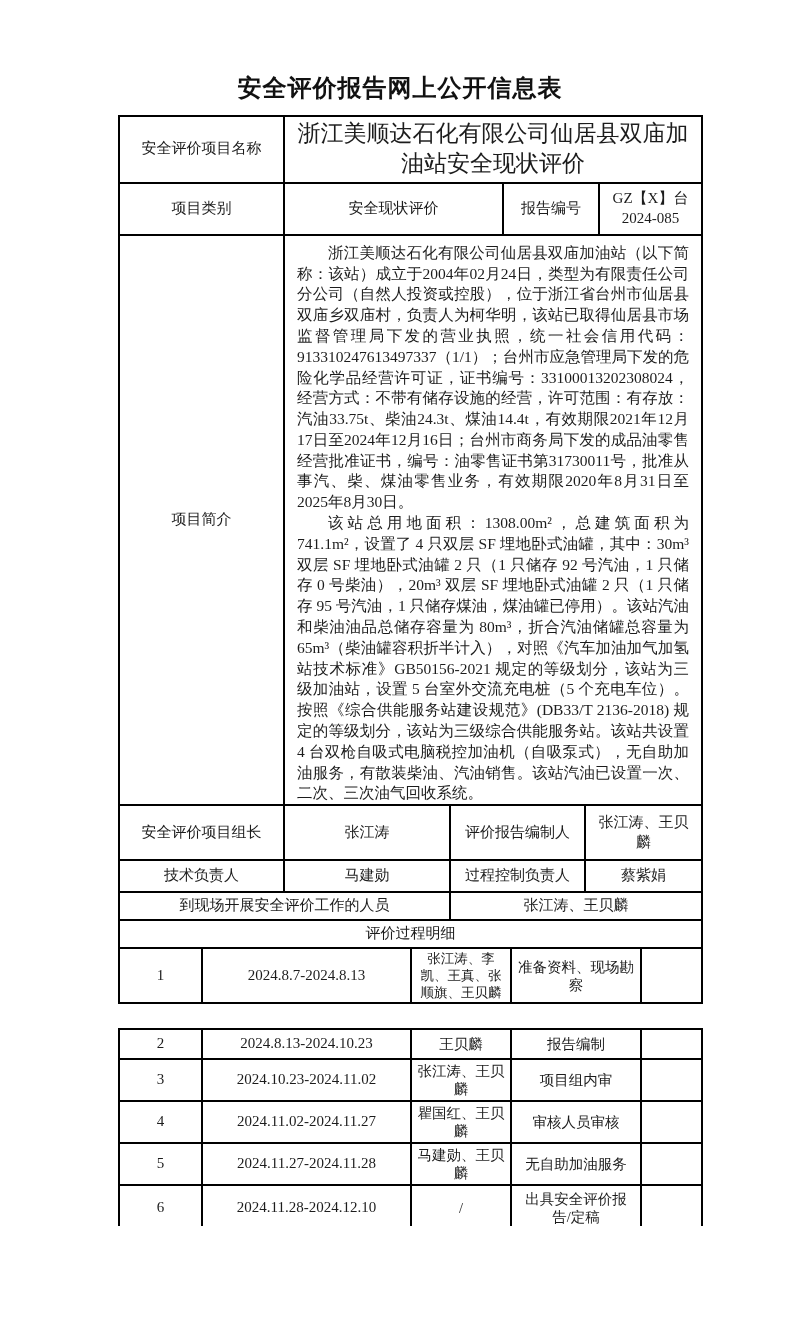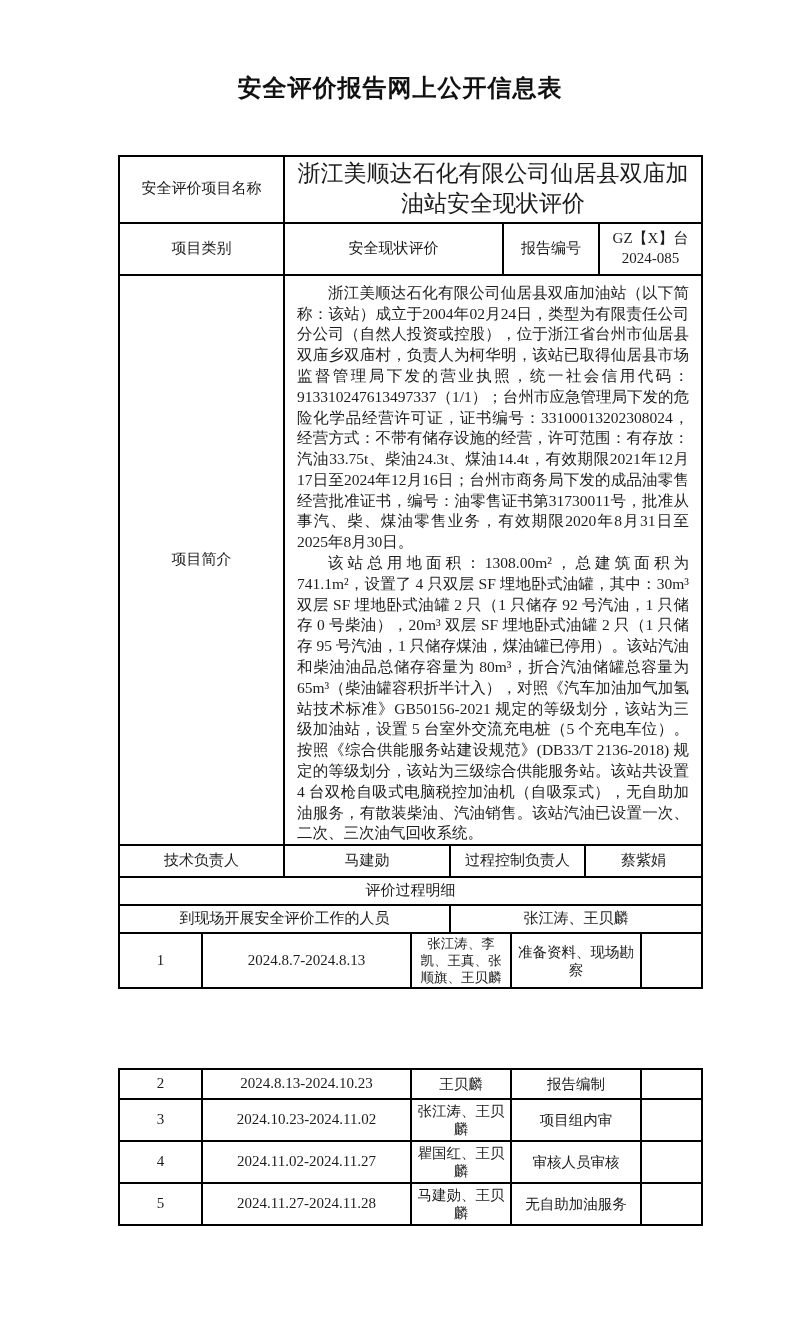--- a/index.html
+++ b/index.html
@@ -17,21 +17,20 @@
     font-size: 24px; font-weight: bold; letter-spacing: 1px;
     color: #111;
   }
 
   .tbl-stack { position: absolute; left: 118px; top: 115px; width: 585px; }
   .tbl-stack2 { position: absolute; left: 118px; top: 1028px; width: 585px; }
 
   table.band {
     border-collapse: collapse; table-layout: fixed; width: 585px;
     empty-cells: show;
-    margin-top: 40px;
   }
   .tbl-stack table.band ~ table.band { margin-top: -2px; }
 
   td {
     border: 2px solid #000;
     text-align: center; vertical-align: middle;
     padding: 2px 6px;
     font-size: 15px; line-height: 1.32;
     overflow: hidden;
     word-break: break-word;
@@ -103,49 +102,55 @@
       </table>
 
     <table class="band">
       <colgroup>
           <col style="width:165px">
           <col style="width:166px">
           <col style="width:135px">
           <col>
         </colgroup>
       <tbody>
+          <tr style="height:55px">
+        <td>安全评价项目组长</td>
+        <td>张江涛</td>
+        <td>评价报告编制人</td>
+        <td>张江涛、王贝麟</td>
+      </tr>
       <tr style="height:32px">
         <td>技术负责人</td>
         <td>马建勋</td>
         <td>过程控制负责人</td>
         <td>蔡紫娟</td>
       </tr>
     </tbody>
       </table>
 
     <table class="band">
       <colgroup>
-          <col>
-        </colgroup>
-      <tbody>
-          <tr style="height:28px">
-        <td>评价过程明细</td>
-      </tr>
-    </tbody>
-      </table>
-
-    <table class="band">
-      <colgroup>
           <col style="width:331px">
           <col>
         </colgroup>
       <tbody>
           <tr style="height:28px">
         <td>到现场开展安全评价工作的人员</td>
         <td>张江涛、王贝麟</td>
+      </tr>
+    </tbody>
+      </table>
+
+    <table class="band">
+      <colgroup>
+          <col>
+        </colgroup>
+      <tbody>
+          <tr style="height:28px">
+        <td>评价过程明细</td>
       </tr>
     </tbody>
       </table>
 
     <table class="band">
       <colgroup>
           <col style="width:83px">
           <col style="width:209px">
           <col style="width:100px">
           <col style="width:130px">

